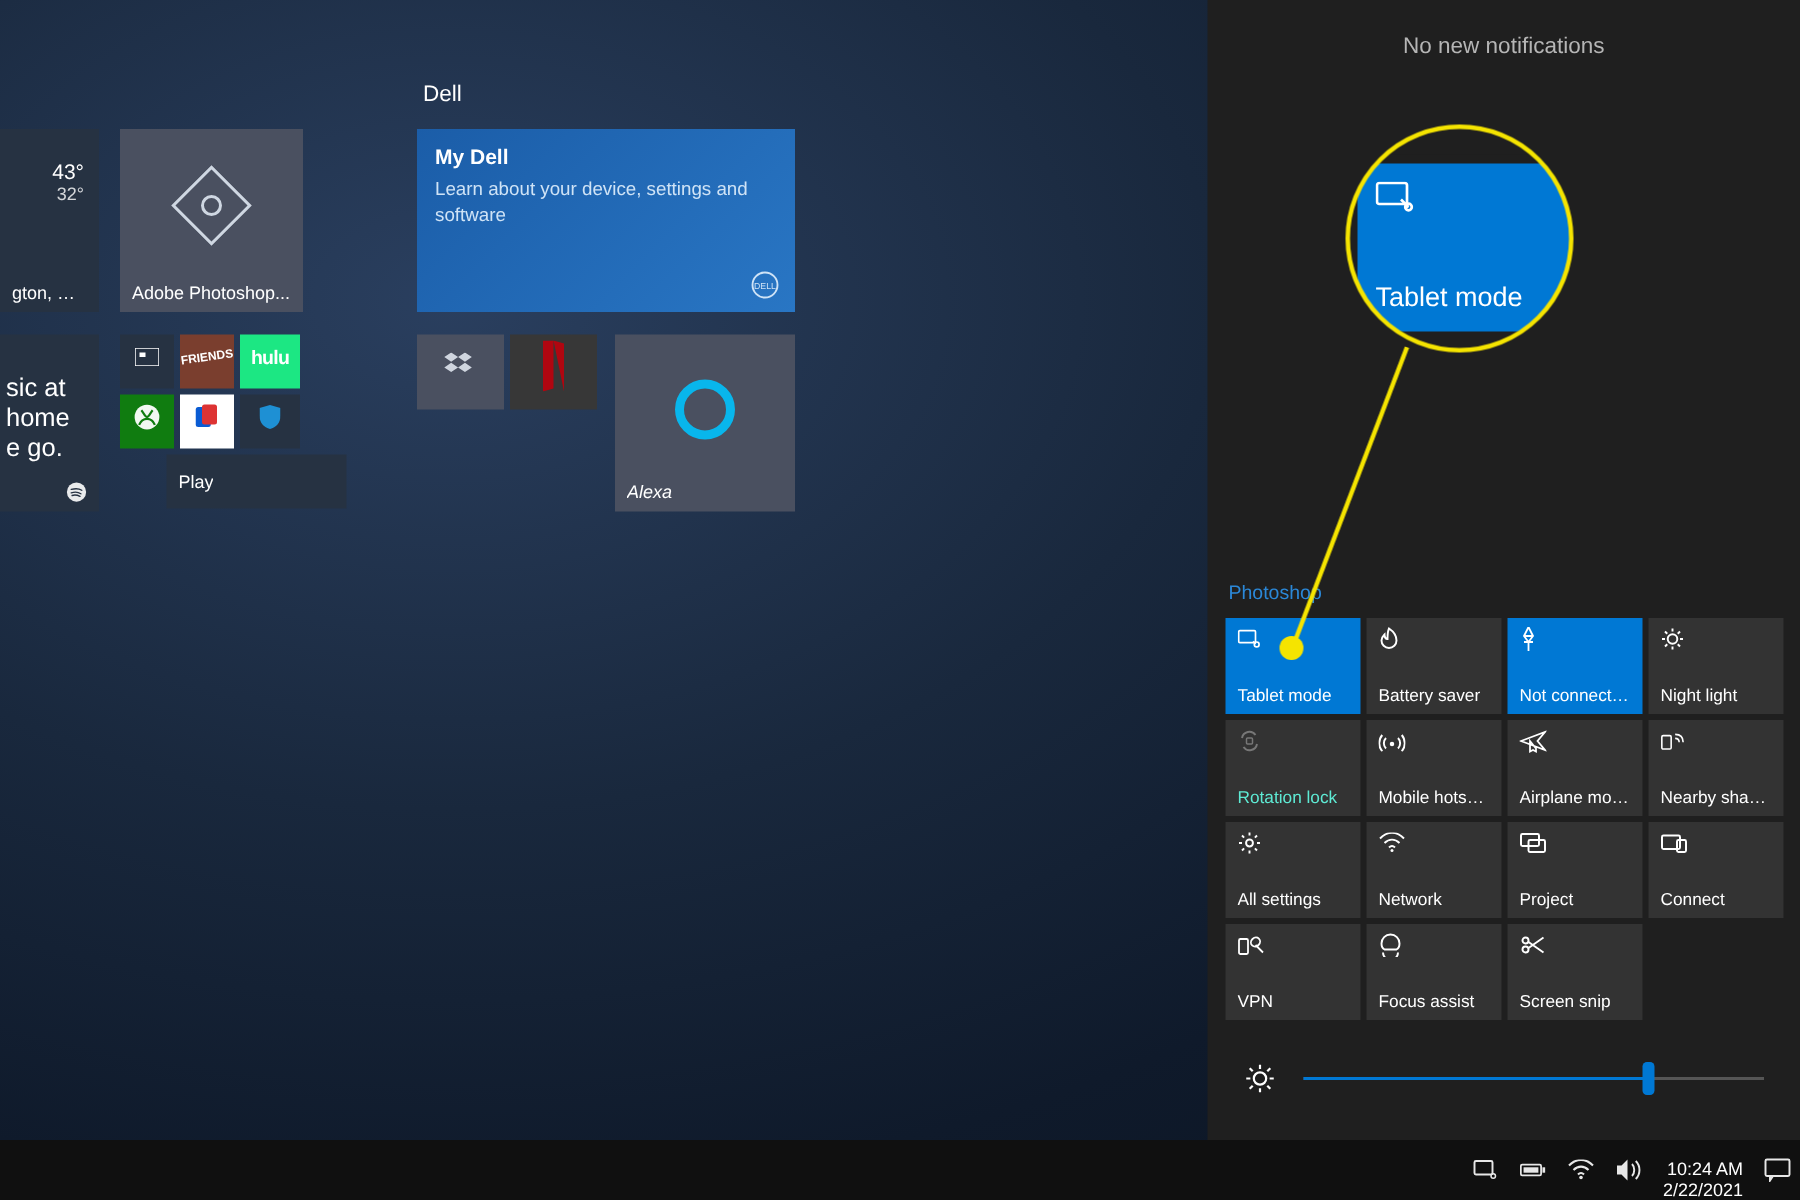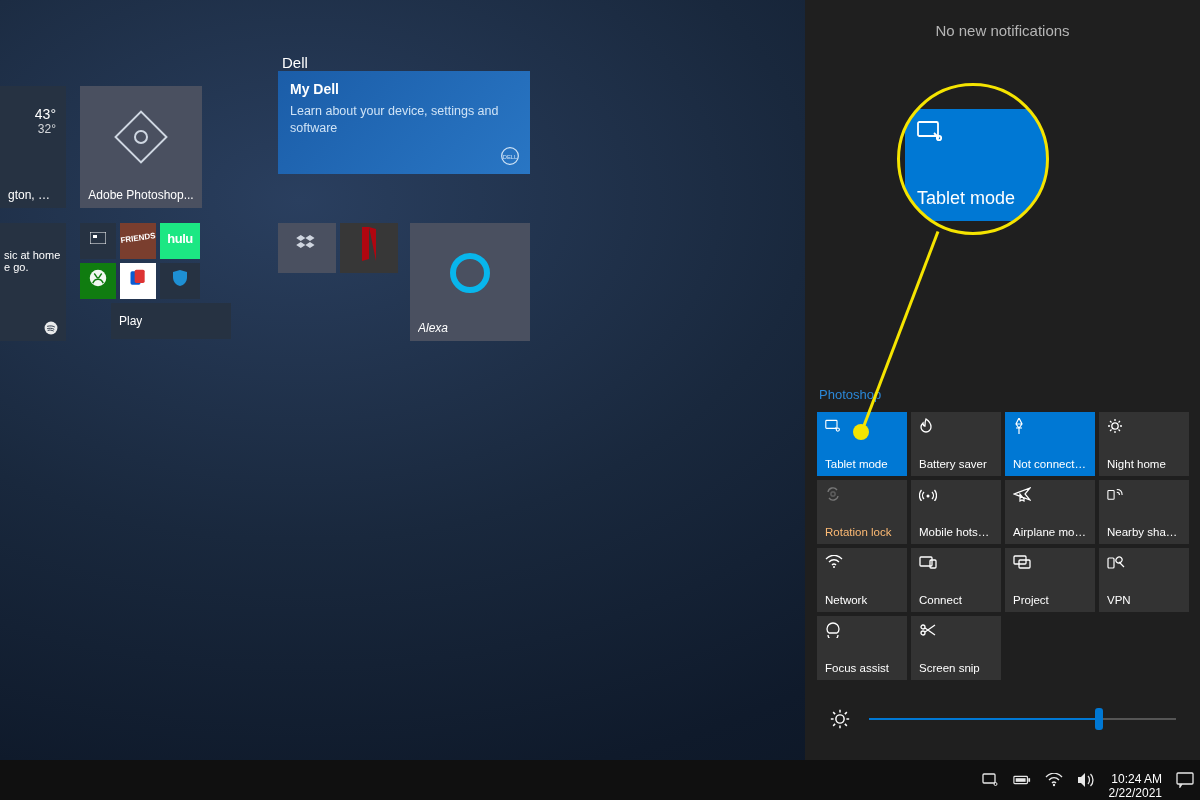--- a/index.html
+++ b/index.html
@@ -20,21 +20,21 @@
   .tile-label { font-size: 12px; white-space: nowrap; overflow: hidden; text-overflow: ellipsis; }
   
   
   .action-center { position: absolute; right: 0; top: 0; bottom: 40px; width: 395px; background: #1f1f1f; display:flex; flex-direction:column; }
   .ac-header { text-align:center; color:#b5b5b5; font-size:15px; padding:22px 0 10px; }
   .ac-collapse { color:#2b88d8; font-size:13px; padding: 4px 14px; cursor:pointer; width:fit-content; margin-top:auto;}
   
   .qa-grid { display:grid; grid-template-columns: repeat(4, 90px); grid-auto-rows: 64px; gap: 4px; padding: 6px 12px; }
   .qa { background:#333333; color:#fff; font-size:12px; padding:6px 8px; position:relative; display:flex; flex-direction:column; justify-content:space-between; cursor:pointer; }
   .qa.active { background:#0078d4; }
-  .qa.disabled { color:#fdba74; }
+  .qa.disabled { color:#5eead4; }
   .qa-icon { height:16px; display:flex; align-items:center; }
   .qa-label { font-size:11.5px; white-space:nowrap; overflow:hidden; text-overflow:ellipsis; }
   
   .brightness-row { display:flex; align-items:center; gap:18px; padding: 22px 24px 30px 24px; }
   .slider-track { flex:1; height:2px; background:#555; position:relative; }
   .slider-fill { position:absolute; left:0; top:0; height:2px; background:#0078d4; }
   .slider-thumb { position:absolute; top:50%; width:8px; height:22px; background:#0078d4; transform:translate(-50%,-50%); border-radius:3px; }
   
   
   .taskbar { position:absolute; left:0; right:0; bottom:0; height:40px; background:#101010; display:flex; justify-content:flex-end; align-items:center; padding:0 6px; gap:14px; color:#fff; font-size:12px; }
@@ -60,31 +60,31 @@
   <div class="group-label" style="left:282px; top:54px;">Dell</div>
 
   <div class="tile navy" style="left:0; top:86px; width:66px; height:122px; font-size:11px;">
     <div style="position:absolute; top:20px; right:10px; text-align:right;">
       <div style="font-size:14px;">43°</div>
       <div style="font-size:12px; opacity:.8;">32°</div>
     </div>
     <div class="tile-label">gton, D.C.</div>
   </div>
 
-  <div class="tile grey" style="left:80px; top:86px; width:122px; height:122px;align-items:center;">
+  <div class="tile grey" style="left:80px; top:86px; width:122px; height:122px;">
     <div class="center-icon">
       <svg width="56" height="56" viewBox="0 0 56 56">
           <rect x="10" y="10" width="36" height="36" fill="none" stroke="#cfd7e2" stroke-width="2" transform="rotate(45 28 28)"></rect>
           <circle cx="28" cy="28" r="6" fill="none" stroke="#cfd7e2" stroke-width="2"></circle>
         </svg>
     </div>
     <div class="tile-label">Adobe Photoshop...</div>
   </div>
 
-  <div class="tile navy" style="left:0; top:223px; width:66px; height:118px; font-size:11px;">
+  <div class="tile navy" style="left:0; top:223px; width:66px; height:118px; font-size:17px;">
     <div style="white-space:pre-line; position:absolute; top:26px; left:4px;">sic at home
 e go.</div>
     <div style="position:absolute; bottom:6px; right:8px; font-size:12px;">
       <svg width="14" height="14" viewBox="0 0 24 24">
           <circle cx="12" cy="12" r="11" fill="#fff" opacity=".9"></circle>
           <path d="M6 9c4-1 9-1 12 1M6 13c3-1 8-1 11 1M7 16c3-1 6-.5 9 1" stroke="#263242" stroke-width="1.6" fill="none" stroke-linecap="round"></path>
         </svg>
     </div>
   </div>
 
@@ -123,21 +123,21 @@
         <svg width="14" height="16" viewBox="0 0 14 16">
           <path d="M7 0l7 2v5c0 5-3 8-7 9-4-1-7-4-7-9V2z" fill="#1e90d4"></path>
         </svg>
       </div>
   </div>
 
   <div class="tile navy" style="left:80px; top:303px; width:120px; height:36px;margin-left:31px;">
     <div class="tile-label" style="position:absolute; left:8px; top:50%; transform:translateY(-50%);">Play</div>
   </div>
 
-  <div class="tile" style="left:278px; top:71px; width:252px; height:103px; background:linear-gradient(135deg,#1b5da8,#2976c4);">
+  <div class="tile" style="left:278px; top:86px; width:252px; height:122px; background:linear-gradient(135deg,#1b5da8,#2976c4);">
     <div style="position:absolute; top:10px; left:12px; font-size:14px; font-weight:600;">My Dell</div>
     <div style="position:absolute; top:32px; left:12px; right:14px; font-size:12.5px; color:#cfe3f6; line-height:1.35;">Learn about your device, settings and software</div>
     <div style="position:absolute; bottom:8px; right:10px;">
       <svg width="20" height="20" viewBox="0 0 24 24">
           <circle cx="12" cy="12" r="10" fill="none" stroke="#cfe3f6" stroke-width="1.5"></circle>
           <text x="12" y="15" text-anchor="middle" font-size="7" fill="#cfe3f6" font-family="Arial">DELL</text>
         </svg>
     </div>
   </div>
 
@@ -228,21 +228,21 @@
               <line x1="8" y1="13" x2="8" y2="15"></line>
               <line x1="1" y1="8" x2="3" y2="8"></line>
               <line x1="13" y1="8" x2="15" y2="8"></line>
               <line x1="3" y1="3" x2="4.5" y2="4.5"></line>
               <line x1="11.5" y1="11.5" x2="13" y2="13"></line>
               <line x1="3" y1="13" x2="4.5" y2="11.5"></line>
               <line x1="11.5" y1="4.5" x2="13" y2="3"></line>
             </g>
           </svg>
         </span>
-        <span class="qa-label">Night home</span>
+        <span class="qa-label">Night light</span>
       </div>
       <div class="qa disabled">
         <span class="qa-icon" style="color:#777">
           <svg width="16" height="16" viewBox="0 0 16 16">
             <path d="M3 6a5 5 0 019-2M13 10a5 5 0 01-9 2" fill="none" stroke="currentColor" stroke-width="1.3"></path>
             <rect x="6" y="6" width="4" height="4" rx=".7" fill="none" stroke="currentColor"></rect>
           </svg>
         </span>
         <span class="qa-label">Rotation lock</span>
       </div>
@@ -267,44 +267,53 @@
         <span class="qa-icon" style="color:#fff">
           <svg width="16" height="14" viewBox="0 0 18 14">
             <rect x="1" y="3" width="7" height="10" rx="1" fill="none" stroke="currentColor" stroke-width="1.2"></rect>
             <path d="M11 5c2 0 3 1 3 3M11 2c4 0 6 2 6 6" fill="none" stroke="currentColor" stroke-width="1.2"></path>
           </svg>
         </span>
         <span class="qa-label">Nearby sharing</span>
       </div>
       <div class="qa">
         <span class="qa-icon" style="color:#fff">
+          <svg width="16" height="16" viewBox="0 0 16 16">
+            <circle cx="8" cy="8" r="2.3" fill="none" stroke="currentColor" stroke-width="1.3"></circle>
+            <path d="M8 1v2M8 13v2M1 8h2M13 8h2M3 3l1.4 1.4M11.6 11.6L13 13M3 13l1.4-1.4M11.6 4.4L13 3" stroke="currentColor" stroke-width="1.3"></path>
+          </svg>
+        </span>
+        <span class="qa-label">All settings</span>
+      </div>
+      <div class="qa">
+        <span class="qa-icon" style="color:#fff">
           <svg width="18" height="14" viewBox="0 0 18 14">
             <path d="M1 4c5-5 11-5 16 0M4 7c3-3 7-3 10 0M7 10c1.3-1.3 2.7-1.3 4 0" fill="none" stroke="currentColor" stroke-width="1.3"></path>
             <circle cx="9" cy="12" r="1" fill="currentColor"></circle>
           </svg>
         </span>
         <span class="qa-label">Network</span>
       </div>
       <div class="qa">
         <span class="qa-icon" style="color:#fff">
           <svg width="18" height="14" viewBox="0 0 18 14">
+            <rect x="1" y="1" width="12" height="8" rx="1" fill="none" stroke="currentColor" stroke-width="1.3"></rect>
+            <rect x="6" y="5" width="11" height="8" rx="1" fill="none" stroke="currentColor" stroke-width="1.3"></rect>
+          </svg>
+        </span>
+        <span class="qa-label">Project</span>
+      </div>
+      <div class="qa">
+        <span class="qa-icon" style="color:#fff">
+          <svg width="18" height="14" viewBox="0 0 18 14">
             <rect x="1" y="2" width="12" height="9" rx="1" fill="none" stroke="currentColor" stroke-width="1.3"></rect>
             <rect x="11" y="5" width="6" height="8" rx="1" fill="none" stroke="currentColor" stroke-width="1.3"></rect>
           </svg>
         </span>
         <span class="qa-label">Connect</span>
-      </div>
-      <div class="qa">
-        <span class="qa-icon" style="color:#fff">
-          <svg width="18" height="14" viewBox="0 0 18 14">
-            <rect x="1" y="1" width="12" height="8" rx="1" fill="none" stroke="currentColor" stroke-width="1.3"></rect>
-            <rect x="6" y="5" width="11" height="8" rx="1" fill="none" stroke="currentColor" stroke-width="1.3"></rect>
-          </svg>
-        </span>
-        <span class="qa-label">Project</span>
       </div>
       <div class="qa">
         <span class="qa-icon" style="color:#fff">
           <svg width="18" height="14" viewBox="0 0 18 14">
             <rect x="1" y="3" width="6" height="10" rx="1" fill="none" stroke="currentColor" stroke-width="1.2"></rect>
             <path d="M10 3c3-3 7 1 4 4s-7-1-4-4zM12 7l5 5" stroke="currentColor" stroke-width="1.2" fill="none"></path>
           </svg>
         </span>
         <span class="qa-label">VPN</span>
       </div>

